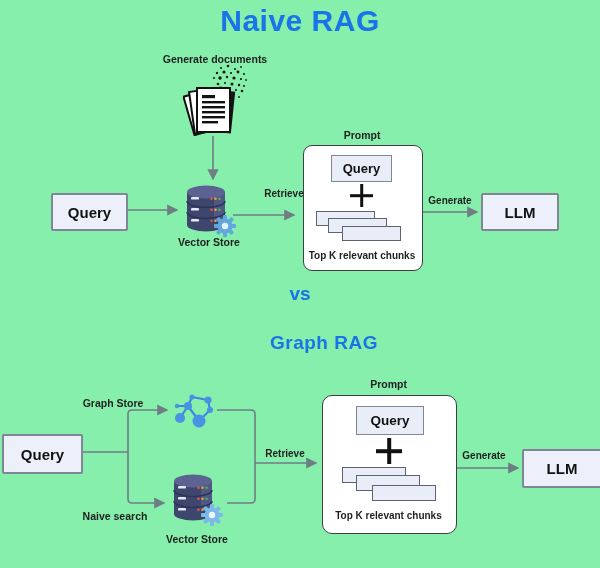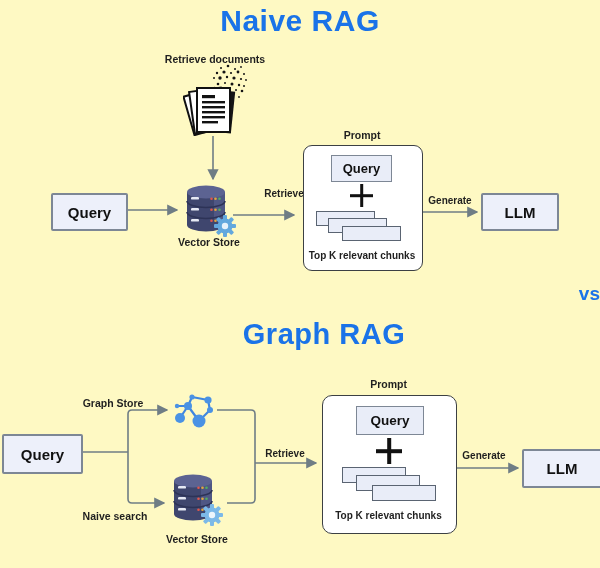--- a/index.html
+++ b/index.html
@@ -1,27 +1,27 @@
 <!DOCTYPE html>
 <html><head>
 <meta charset="utf-8">
 <style>
   html,body{margin:0;padding:0;background:#fff;}
   #canvas{
-    position:relative;width:600px;height:568px;background:#fef9c3;
+    position:relative;width:600px;height:568px;background:#86efac;
     font-family:"Liberation Sans",sans-serif;overflow:hidden;
   }
   .abs{position:absolute;}
   .title{
     left:0;right:0;text-align:center;color:#1a73e8;font-weight:700;
     letter-spacing:.5px;
   }
   .title.naive{top:4px;font-size:30px;}
-  .title.graph{top:318px;font-size:29px;left:48px;right:0;}
-  .vs{top:283px;left:0;right:0;text-align:right;color:#1a73e8;font-weight:700;font-size:19px;}
+  .title.graph{top:332px;font-size:19px;left:48px;right:0;}
+  .vs{top:283px;left:0;right:0;text-align:center;color:#1a73e8;font-weight:700;font-size:19px;}
   .lbl{
     font-size:10.5px;font-weight:700;color:#1f1f1f;text-align:center;line-height:1.15;
   }
   .lbl.small{font-size:10px;}
   .node{
     background:#edf0fa;border:2px solid #7d8795;border-radius:2px;
     display:flex;align-items:center;justify-content:center;
     font-weight:700;font-size:15px;color:#111;
   }
   .promptbox{
@@ -63,21 +63,21 @@
       <path d="M128 452 L128 499 Q128 503 132 503 L164 503" marker-end="url(#arw)"></path>
       <path d="M217 410 L251 410 Q255 410 255 414 L255 463"></path>
       <path d="M227 503 L251 503 Q255 503 255 499 L255 463"></path>
       <path d="M255 463 L316 463" marker-end="url(#arw)"></path>
       <path d="M455 468 L518 468" marker-end="url(#arw)"></path>
     </g>
   </svg>
 
   <div class="abs title naive">Naive RAG</div>
 
-  <div class="abs lbl" style="left:140px;top:53px;width:150px;">Retrieve documents</div>
+  <div class="abs lbl" style="left:140px;top:53px;width:150px;">Generate documents</div>
 
   <svg class="abs" style="left:183px;top:64px;" width="66" height="72" viewBox="0 0 66 72">
     <g fill="#141414">
       <circle cx="38" cy="4" r="1"></circle>
         <circle cx="45" cy="2" r="1.3"></circle>
         <circle cx="52" cy="5" r="1"></circle>
       <circle cx="58" cy="3" r="0.9"></circle>
         <circle cx="34" cy="9" r="1.2"></circle>
         <circle cx="41" cy="8" r="1.6"></circle>
       <circle cx="48" cy="9" r="1.1"></circle>

